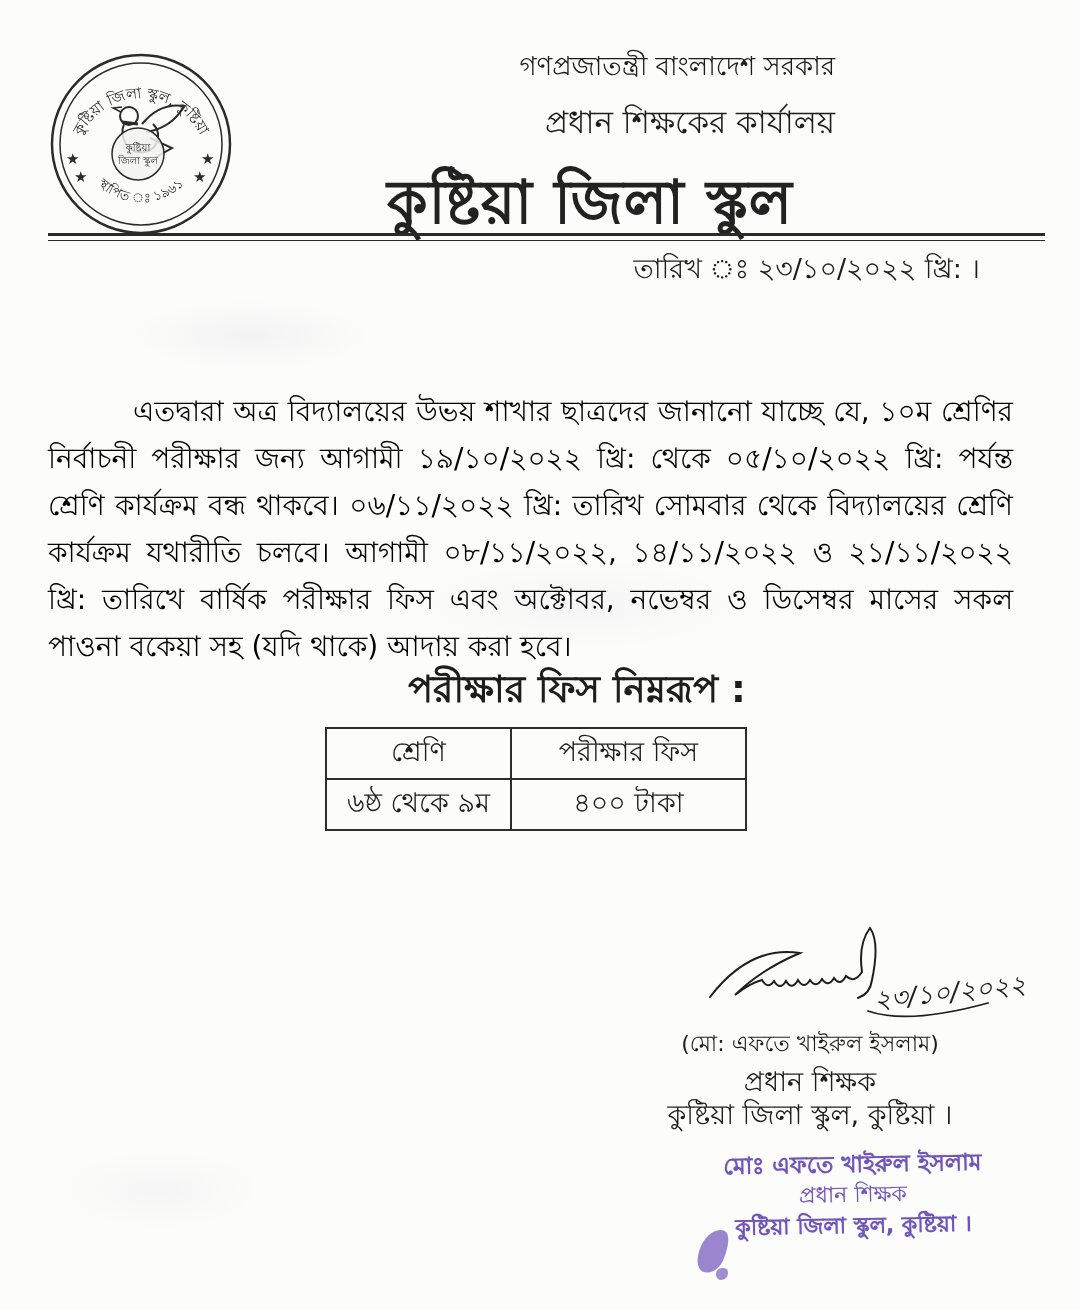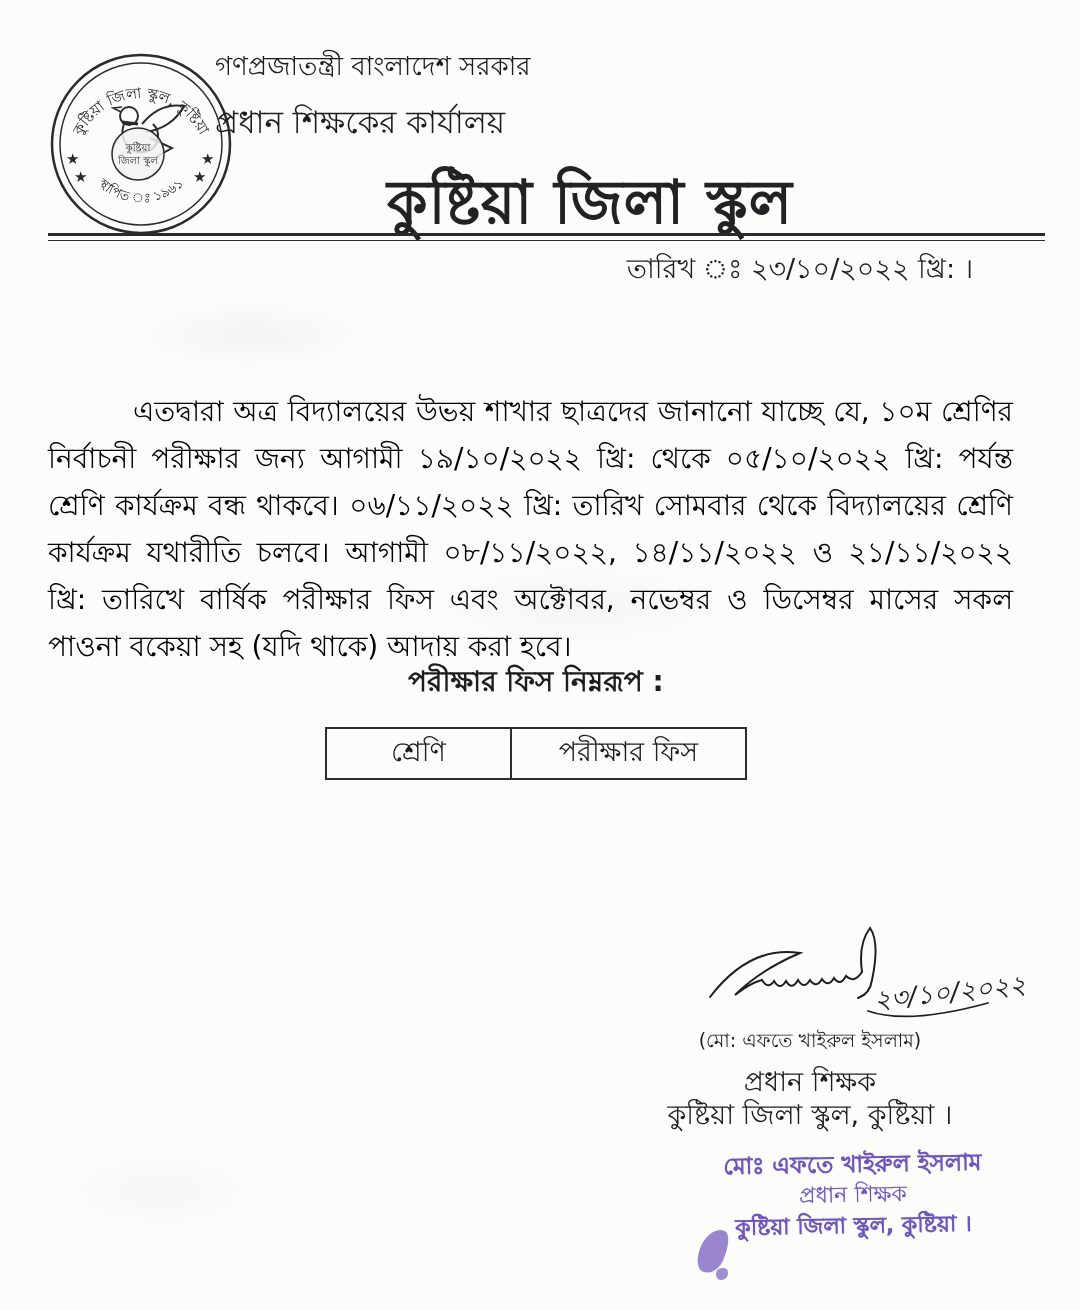--- a/index.html
+++ b/index.html
@@ -10,56 +10,56 @@
     color:#1d1d1d;
   }
   .abs{position:absolute;}
   
   .blotch{position:absolute;border-radius:50%;pointer-events:none;}
   .b1{left:130px;top:300px;width:240px;height:70px;background:radial-gradient(ellipse,rgba(120,125,140,.07),transparent 70%);}
   .b2{left:420px;top:560px;width:320px;height:90px;background:radial-gradient(ellipse,rgba(120,125,140,.05),transparent 70%);}
   .b3{left:60px;top:1150px;width:200px;height:80px;background:radial-gradient(ellipse,rgba(120,125,140,.05),transparent 70%);}
 
   
-  .hdr{left:215px;top:48px;width:620px;text-align:left;}
+  .hdr{left:215px;top:48px;width:620px;text-align:right;}
   .hdr .l1{font-size:26px;line-height:36px;}
   .hdr .l2{font-size:28px;line-height:40px;}
   .hdr .l3{font-size:31px;line-height:44px;margin-top:16px;}
   .school-title{
     left:230px;top:158px;width:720px;text-align:center;
     font-size:58px;font-weight:900;letter-spacing:1px;color:#222;
     transform:scaleY(1.04);
   }
 
   .rule{left:48px;top:233px;width:997px;height:4px;
     border-top:3px solid #2a2a2a;border-bottom:1px solid #2a2a2a;}
 
-  .dateline{left:620px;top:248px;width:360px;text-align:center;font-size:27px;}
+  .dateline{left:620px;top:248px;width:360px;text-align:right;font-size:27px;}
 
   .para{
     left:48px;top:360px;width:965px;
     font-size:28px;line-height:47px;text-align:justify;text-indent:85px;
     color:#000000;
   }
 
-  .fees-heading{left:408px;top:660px;font-size:28px;font-weight:600;}
+  .fees-heading{left:408px;top:660px;font-size:37px;font-weight:600;}
 
   table.fees{
     position:absolute;left:325px;top:727px;width:422px;
     border-collapse:collapse;font-size:27px;table-layout:fixed;
   }
   table.fees td,table.fees th{
     border:2px solid #2d2d2d;text-align:center;padding:2px 12px;
     height:34px;font-weight:400;
   }
   table.fees col.c1{width:44%;}
   table.fees col.c2{width:56%;}
 
   .sig-svg{left:690px;top:925px;}
-  .sig-name{left:600px;top:1026px;width:420px;text-align:center;font-size:19px;}
+  .sig-name{left:600px;top:1026px;width:420px;text-align:center;font-size:22px;}
   .sig-title{left:600px;top:1061px;width:420px;text-align:center;font-size:27px;}
   .sig-school{left:600px;top:1094px;width:420px;text-align:center;font-size:27px;}
 
   .stamp{
     left:708px;top:1148px;width:290px;text-align:center;
     color:#6f55b8;transform:rotate(-1deg);
     text-shadow:0 0 1px rgba(111,85,184,.45);
   }
   .stamp .s1{font-size:23px;line-height:32px;font-weight:600;}
   .stamp .s2{font-size:22px;line-height:30px;}
@@ -131,20 +131,24 @@
 <table class="fees">
   <colgroup>
       <col class="c1">
       <col class="c2">
     </colgroup>
   <tbody>
     <tr>
       <td>শ্রেণি</td>
       <td>পরীক্ষার ফিস</td>
     </tr>
+    <tr>
+      <td>৬ষ্ঠ থেকে ৯ম</td>
+      <td>৪০০ টাকা</td>
+    </tr>
   </tbody>
 </table>
 
 <div class="abs sig-svg">
   <svg width="380" height="115" viewBox="0 0 380 115">
     <g fill="none" stroke="#1e1e1e" stroke-width="2" stroke-linecap="round">
       <path d="M 20,72 Q 60,20 110,28 Q 70,45 45,70 Q 60,58 72,55 q 6,10 12,1 q 6,10 12,0 q 6,10 12,-1 q 6,10 12,0 q 6,9 12,-1 q 6,9 12,-1 q 6,9 12,-2 q 8,8 16,-4 q -4,-28 8,-44 q 10,14 2,52 q -2,14 -14,18"></path>
       <path d="M 178,86 q 40,14 120,-8" stroke-width="1.8"></path>
     </g>
     <text x="185" y="84" font-size="26" fill="#1e1e1e" font-style="italic" transform="rotate(-6 185 84)">২৩/১০/২০২২</text>

